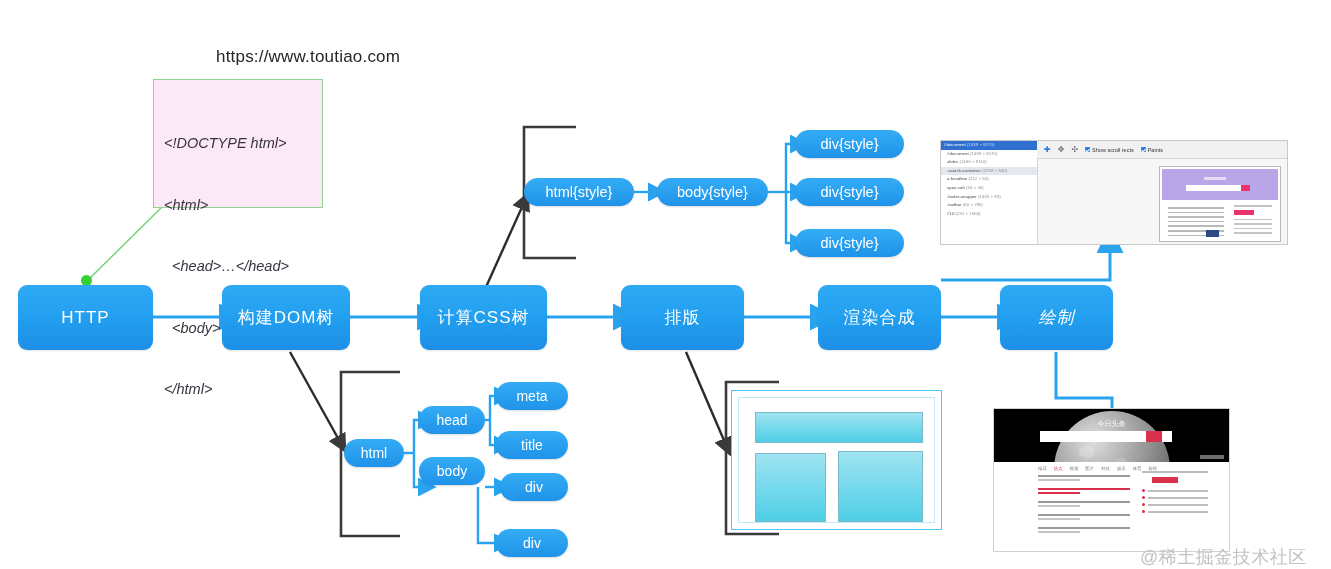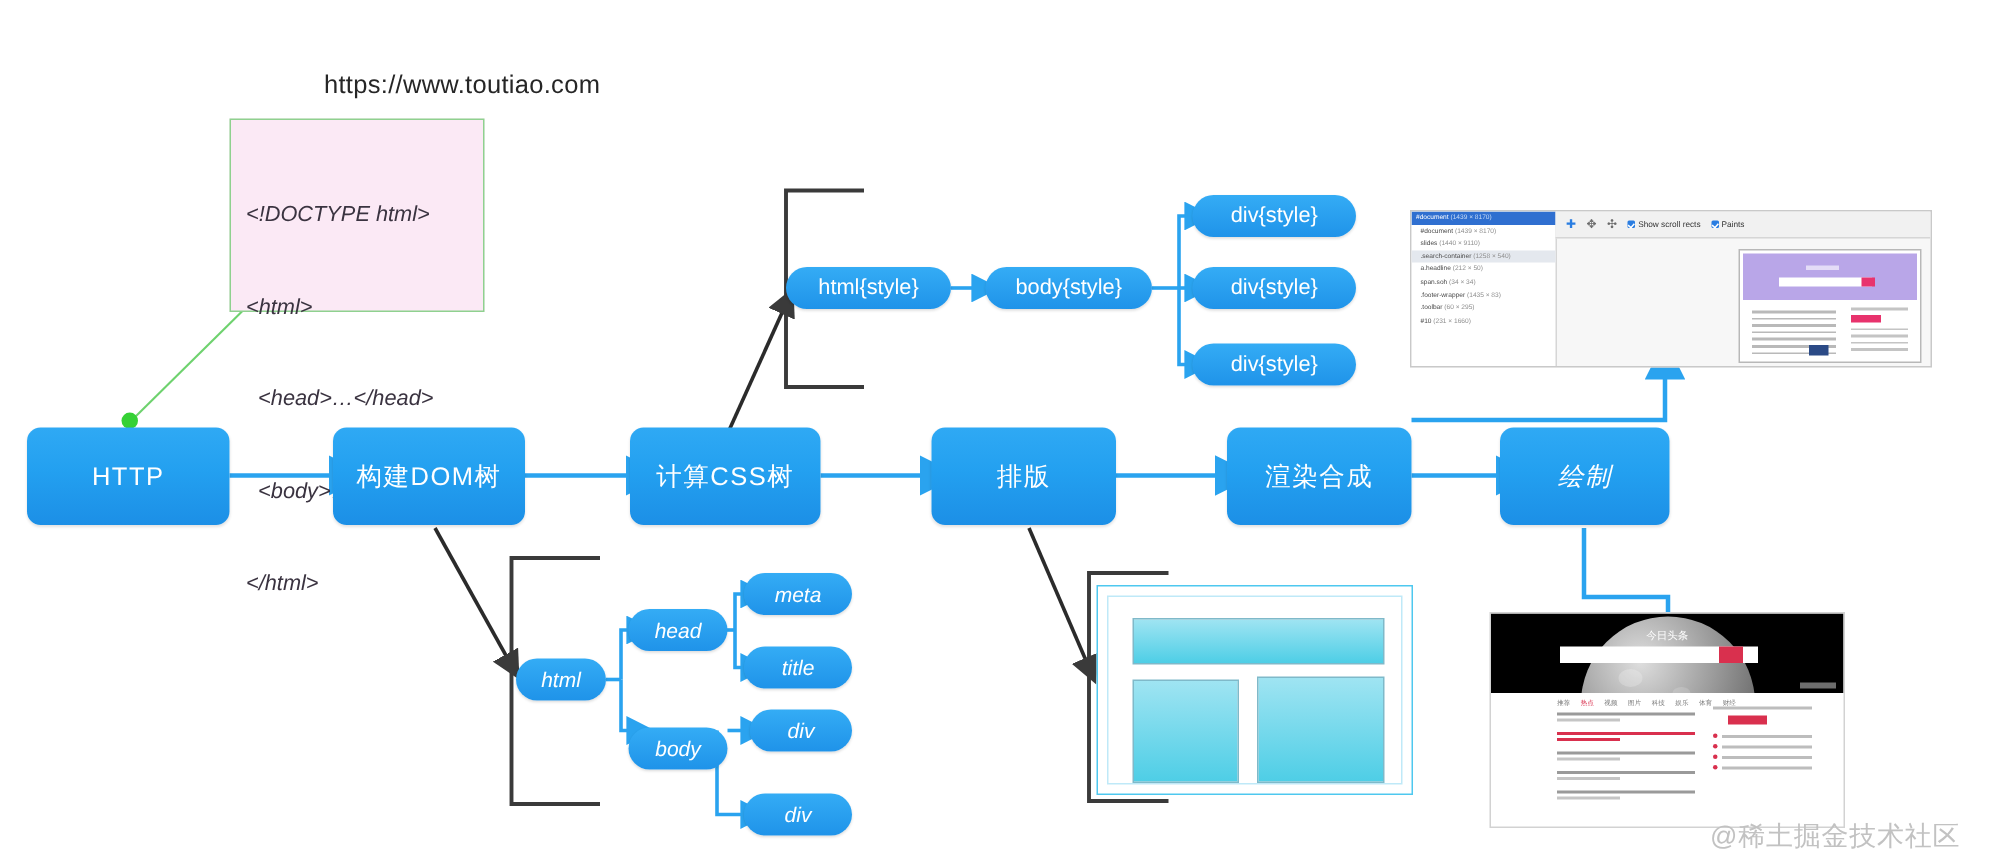--- a/index.html
+++ b/index.html
@@ -71,21 +71,21 @@
     border-radius: 14px;
     background: linear-gradient(180deg, #34acf5 0%, #1f93e9 100%);
     color: #ffffff;
     display: flex;
     align-items: center;
     justify-content: center;
     font-size: 14.5px;
     box-shadow: 0 1px 2px rgba(0,0,0,.15);
     white-space: nowrap;
   }
-  .pill.sm { font-size: 14px; font-style: italic; }
+  .pill.sm { font-size: 14px; }
 
   
   #wires { left: 0; top: 0; width: 1331px; height: 569px; pointer-events: none; }
 
   
   #wireframe {
     left: 731px; top: 390px;
     width: 211px; height: 140px;
     border: 1.5px solid #4ec8ef;
     background: #ffffff;
@@ -366,21 +366,21 @@
   <div class="pbox abs" style="left:1000px;top:285px; width:113px;font-style:italic;">绘制</div>
 
   <div class="pill abs" style="left:524px; top:178px; width:110px;">html{style}</div>
   <div class="pill abs" style="left:657px; top:178px; width:111px;">body{style}</div>
   <div class="pill abs" style="left:795px; top:130px; width:109px;">div{style}</div>
   <div class="pill abs" style="left:795px; top:178px; width:109px;">div{style}</div>
   <div class="pill abs" style="left:795px; top:229px; width:109px;">div{style}</div>
 
   <div class="pill abs sm" style="left:344px; top:439px; width:60px;">html</div>
   <div class="pill abs sm" style="left:419px; top:406px; width:66px;">head</div>
-  <div class="pill abs sm" style="left:419px; top:485px; width:66px;">body</div>
+  <div class="pill abs sm" style="left:419px; top:457px; width:66px;">body</div>
   <div class="pill abs sm" style="left:496px; top:382px; width:72px;">meta</div>
   <div class="pill abs sm" style="left:496px; top:431px; width:72px;">title</div>
   <div class="pill abs sm" style="left:500px; top:473px; width:68px;">div</div>
   <div class="pill abs sm" style="left:496px; top:529px; width:72px;">div</div>
 
   <div id="wireframe" class="abs">
     <div class="inner">
       <div id="wf-header" class="wf-block"></div>
       <div id="wf-left" class="wf-block"></div>
       <div id="wf-right" class="wf-block"></div>

